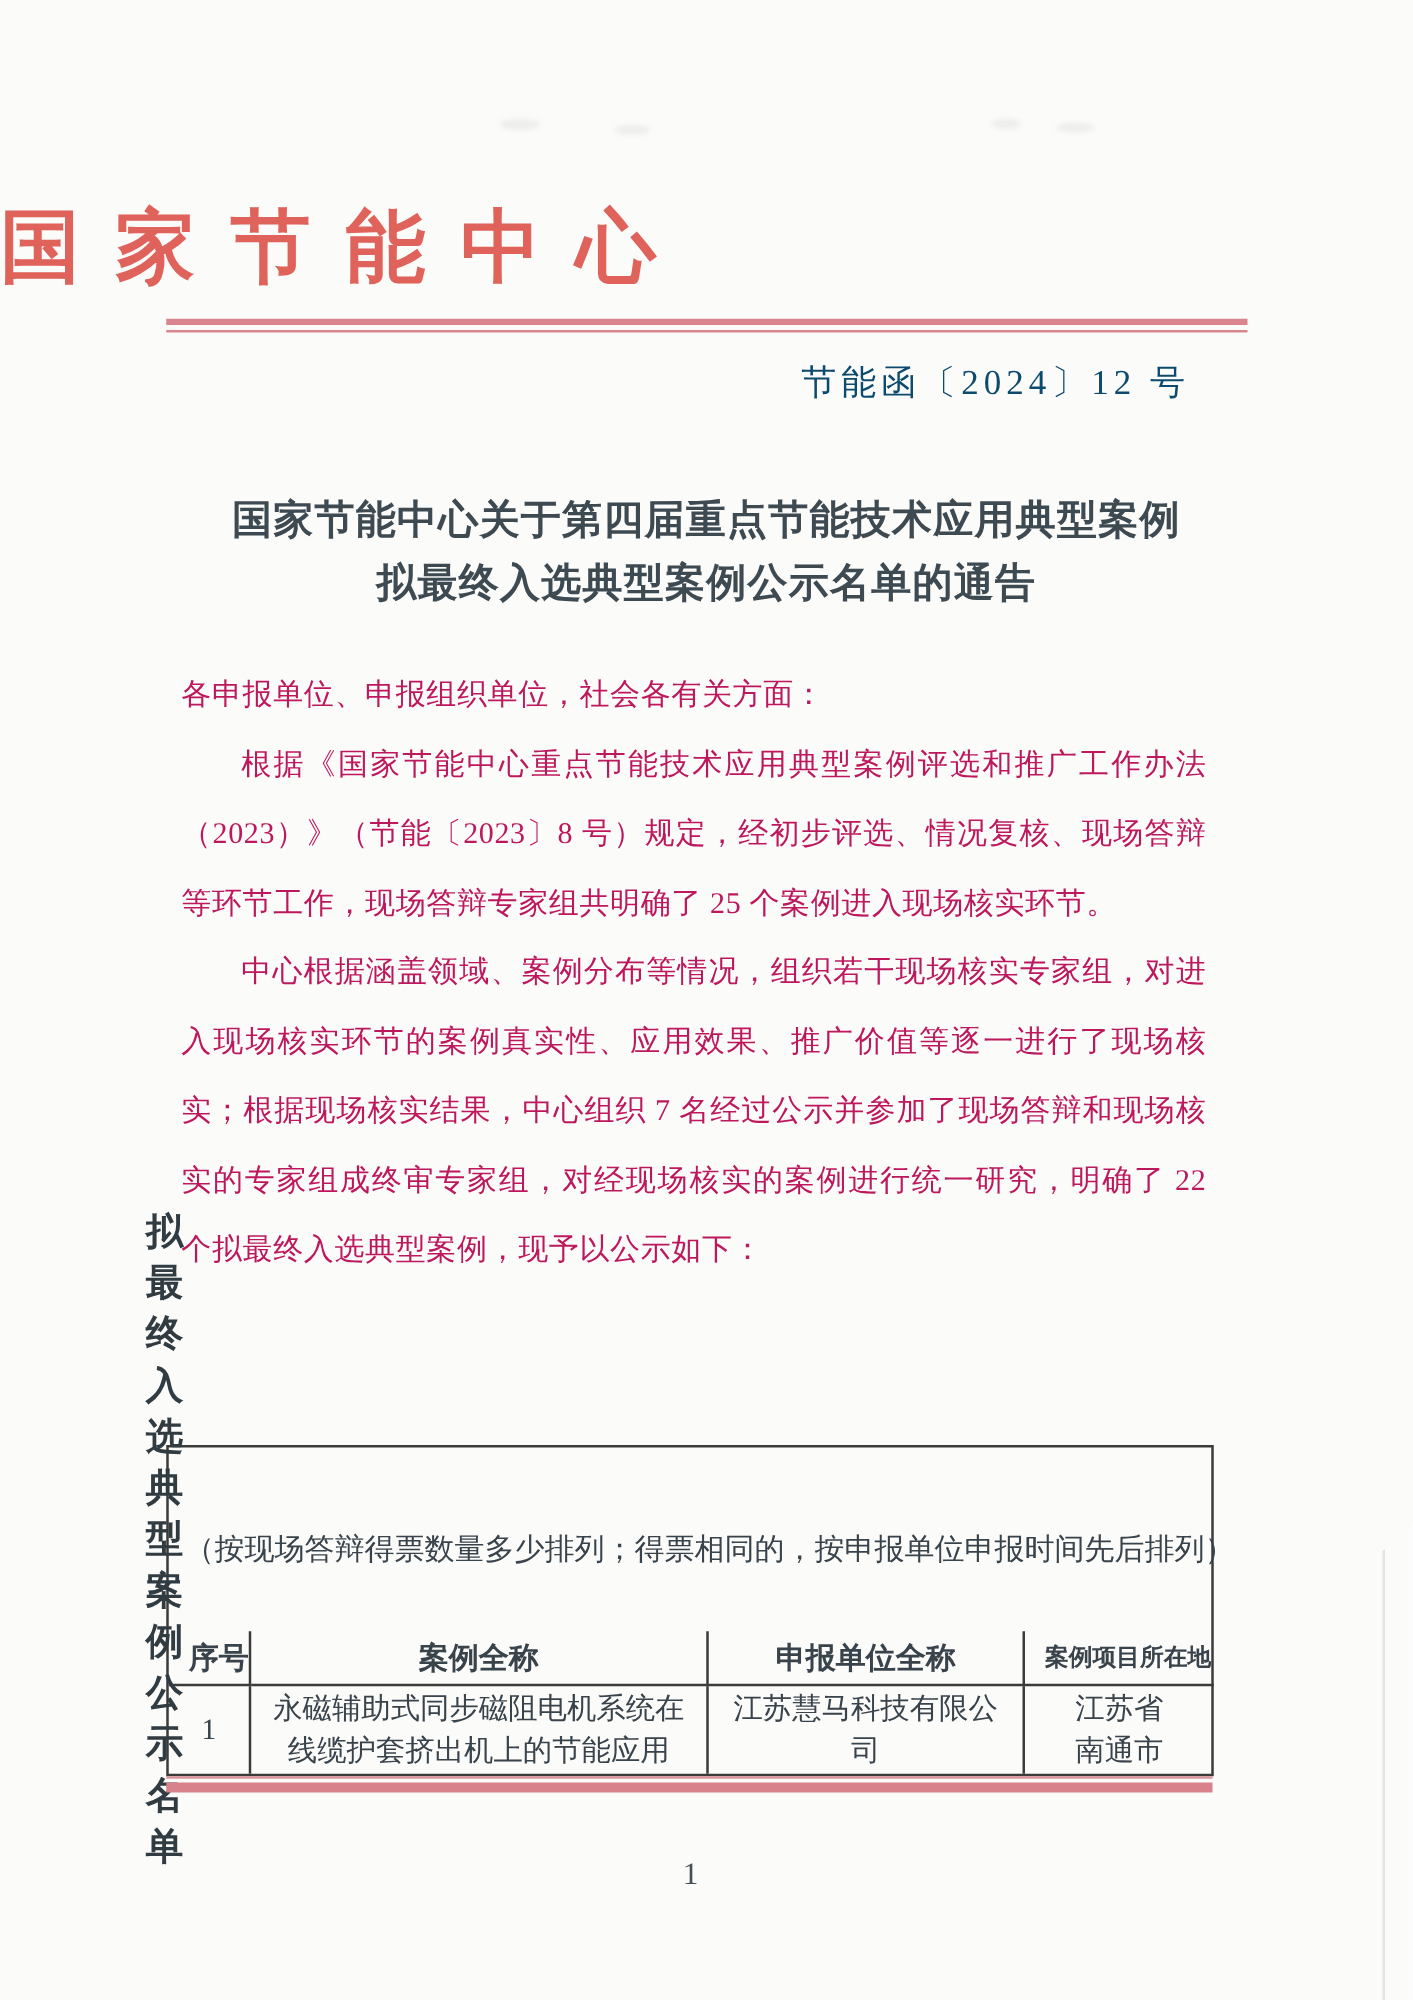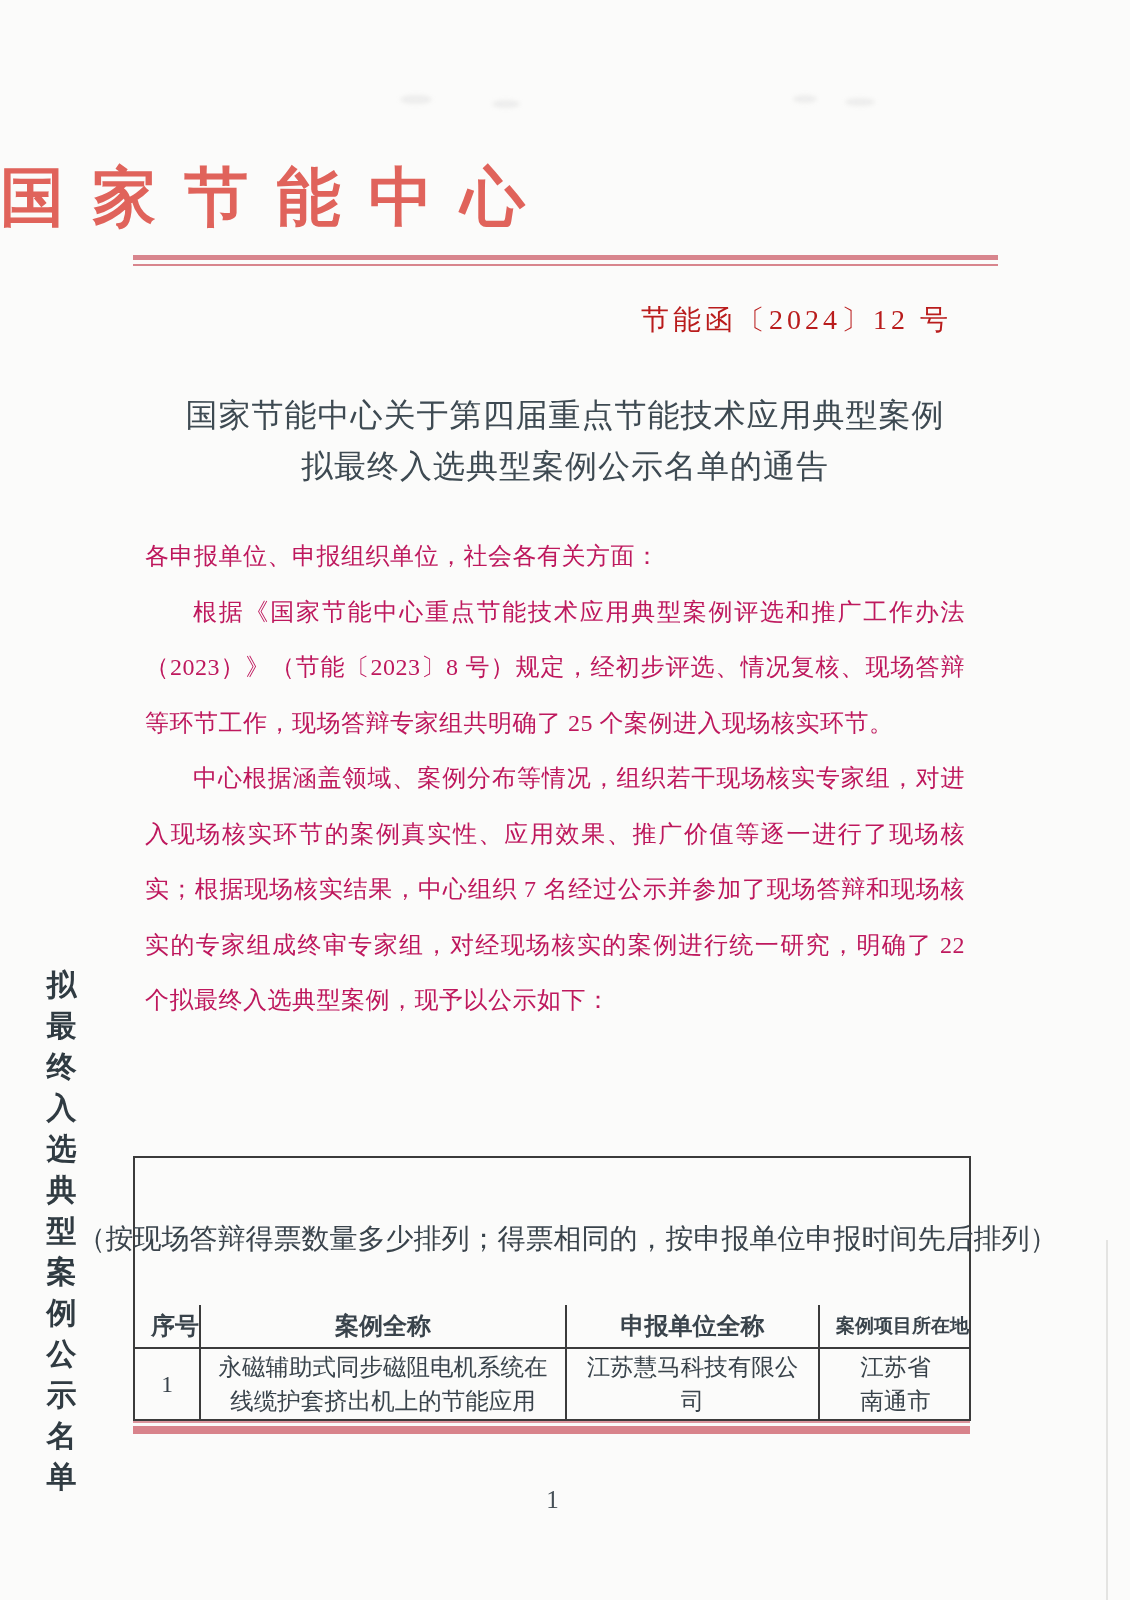--- a/index.html
+++ b/index.html
@@ -31,33 +31,33 @@
     background: #d8858d;
   }
   .rule-thin-bottom {
     position: absolute;
     top: 264px; left: 133px;
     width: 865px; height: 2px;
     background: #d8858d;
   }
   .doc-number {
     position: absolute;
-    top: 301px; right: 178px;
+    top: 287px; right: 178px;
     font-size: 28px;
     letter-spacing: 4px;
-    color: #b91c1c;
+    color: #0c4a6e;
     white-space: nowrap;
   }
 
   
   .doc-title {
     position: absolute;
     top: 390px; left: 0; right: 0;
     text-align: center;
-    font-weight: normal;
+    font-weight: bold;
     font-size: 32px;
     line-height: 51px;
     letter-spacing: 1px;
     color: #3e4a52;
   }
 
   
   .doc-body {
     position: absolute;
     top: 529px; left: 145px;
@@ -89,21 +89,21 @@
     align-items: center;
     justify-content: center;
   }
   .pub-title {
     font-size: 30px;
     font-weight: bold;
     letter-spacing: 1px;
     color: #303b42;
   }
   .pub-subtitle {
-    font-size: 28px;
+    font-size: 24px;
     margin-top: 15px;
     color: #39434b;
     white-space: nowrap;
   }
   table.pub-table {
     width: 100%;
     border-collapse: collapse;
     table-layout: fixed;
   }
   .pub-table col.c1 { width: 65px; }

